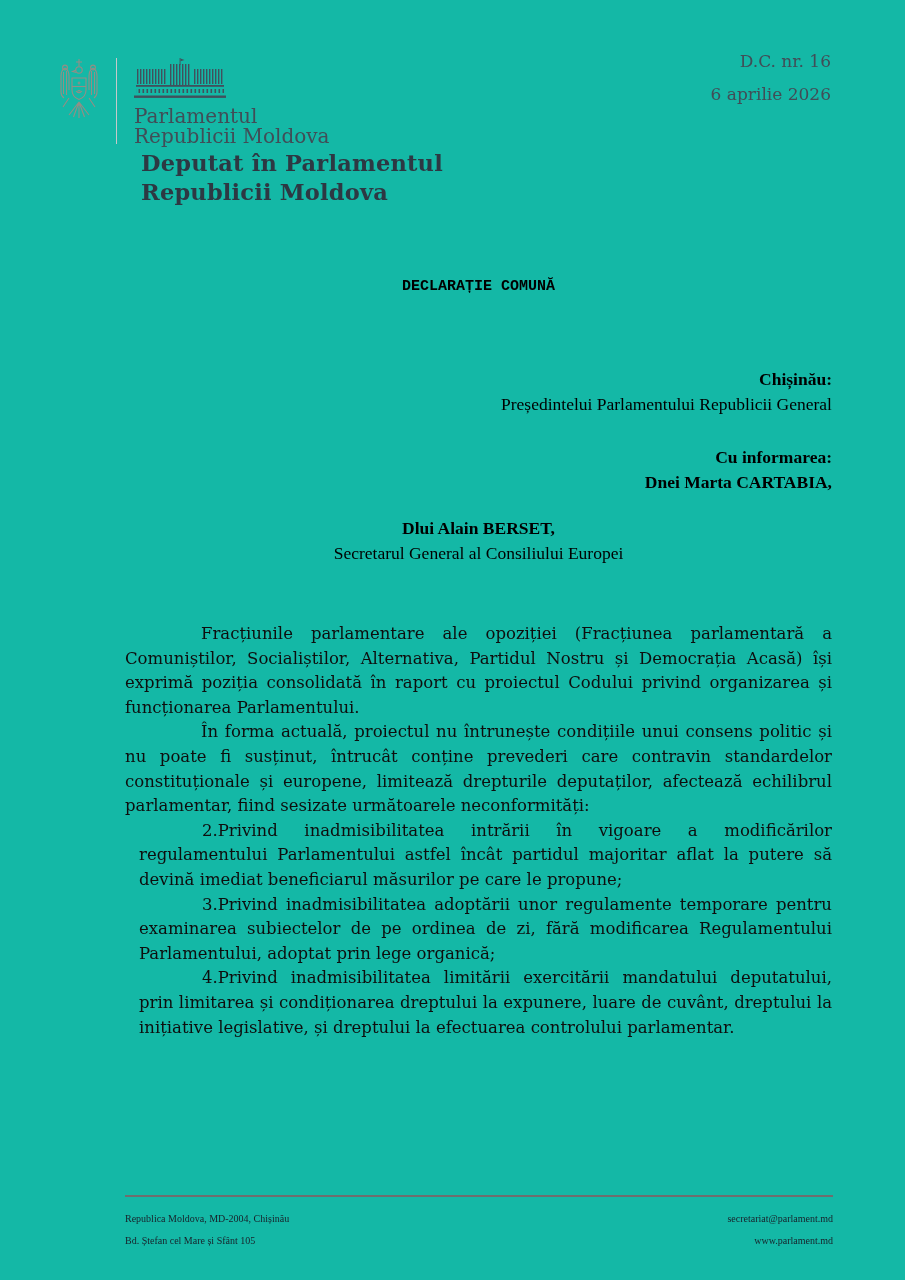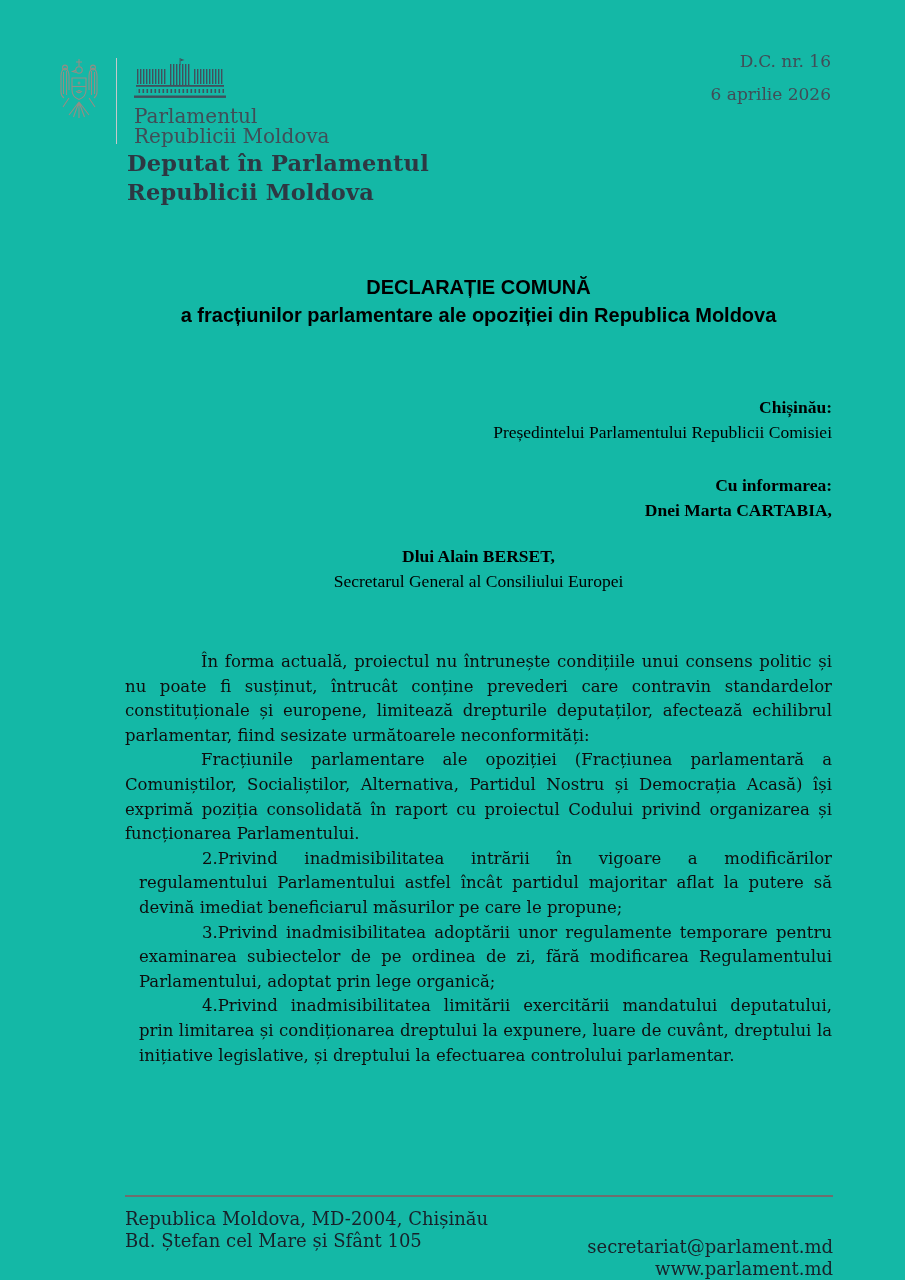--- a/index.html
+++ b/index.html
@@ -24,33 +24,33 @@
   
   .letterhead { position:absolute; top:58px; left:55px; display:flex; align-items:flex-start; }
   .coat-wrap { width:48px; height:66px; }
   .lh-divider { width:1px; height:86px; background:#c6c8ca; margin:0 17px 0 13px; }
   .org-col { display:flex; flex-direction:column; }
   .building-wrap { width:92px; height:46px; margin-bottom:3px; }
   .org-name { font-size:20px; line-height:19.5px; color:#414d57; }
 
   
   .letterhead-title {
-    position:absolute; top:149px; left:127px;
+    position:absolute; top:149px; left:141px;
     font-weight:bold; font-size:22.5px; line-height:29px;
     color:#2d3843; letter-spacing:0.2px;
   }
 
   
   .content { position:absolute; top:0; left:125px; width:707px; }
 
   .title-block {
     margin-top:273px;
     text-align:center;
-    font-family:Liberation Sans, sans-serif;
-    font-weight:bold; font-size:20px; line-height:28px;
+    font-family:Liberation Mono, monospace;
+    font-weight:bold; font-size:15px; line-height:28px;
     color:#000000;
   }
 
   .recipients {
     text-align:right;
     font-family:"Liberation Serif", serif;
     font-size:17.5px; line-height:25px;
     color:#000000;
   }
   .recipient .strong { font-weight:bold; }
@@ -69,24 +69,25 @@
   .body-text p.item { margin-left:14px; text-indent:63px; }
 
   
   .footer-rule {
     position:absolute; top:1195px; left:125px; width:708px;
     border-top:2px solid #6e6e6e;
   }
   .footer {
     position:absolute; top:1208px; left:125px; width:708px;
     display:flex; justify-content:space-between;
-    font-size:18px; line-height:22px;
+    font-size:10px; line-height:22px;
     color:#18212a;
-  }
-  .footer .f-right { text-align:right;margin-top:28px; }
+    font-family:Liberation Serif, serif;
+  }
+  .footer .f-right { text-align:right; }
 </style>
 </head>
 <body>
 
 <div class="page">
 
   <div class="doc-meta">
     <div class="doc-number">D.C. nr. 16</div>
     <div class="doc-date">6 aprilie 2026</div>
   </div>
@@ -156,41 +157,40 @@
 
   <div class="letterhead-title">
     <div>Deputat în Parlamentul</div>
     <div>Republicii Moldova</div>
   </div>
 
   <div class="content">
 
     <div class="title-block">
       <div>DECLARAȚIE COMUNĂ</div>
-      <div>a fracțiunilor parlamentare ale opoziției din Republica Moldova</div>
     </div>
 
     <div class="recipients">
       <div class="recipient recipient-1">
         <div class="strong">Chișinău:</div>
-        <div>Președintelui Parlamentului Republicii Comisiei</div>
+        <div>Președintelui Parlamentului Republicii General</div>
       </div>
       <div class="recipient recipient-2">
         <div class="strong">Cu informarea:</div>
         <div class="strong">Dnei Marta CARTABIA,</div>
       </div>
       <div class="recipient recipient-3">
         <div class="strong">Dlui Alain BERSET,</div>
         <div>Secretarul General al Consiliului Europei</div>
       </div>
     </div>
 
     <div class="body-text">
+      <p class="para">Fracțiunile parlamentare ale opoziției (Fracțiunea parlamentară a Comuniștilor, Socialiștilor, Alternativa, Partidul Nostru și Democrația Acasă) își exprimă poziția consolidată în raport cu proiectul Codului privind organizarea și funcționarea Parlamentului.</p>
       <p class="para">În forma actuală, proiectul nu întrunește condițiile unui consens politic și nu poate fi susținut, întrucât conține prevederi care contravin standardelor constituționale și europene, limitează drepturile deputaților, afectează echilibrul parlamentar, fiind sesizate următoarele neconformități:</p>
-      <p class="para">Fracțiunile parlamentare ale opoziției (Fracțiunea parlamentară a Comuniștilor, Socialiștilor, Alternativa, Partidul Nostru și Democrația Acasă) își exprimă poziția consolidată în raport cu proiectul Codului privind organizarea și funcționarea Parlamentului.</p>
       <p class="item">2.Privind inadmisibilitatea intrării în vigoare a modificărilor regulamentului Parlamentului astfel încât partidul majoritar aflat la putere să devină imediat beneficiarul măsurilor pe care le propune;</p>
       <p class="item">3.Privind inadmisibilitatea adoptării unor regulamente temporare pentru examinarea subiectelor de pe ordinea de zi, fără modificarea Regulamentului Parlamentului, adoptat prin lege organică;</p>
       <p class="item">4.Privind inadmisibilitatea limitării exercitării mandatului deputatului, prin limitarea și condiționarea dreptului la expunere, luare de cuvânt, dreptului la inițiative legislative, și dreptului la efectuarea controlului parlamentar.</p>
     </div>
   </div>
 
   <div class="footer-rule"></div>
   <div class="footer">
     <div class="f-left">
       <div>Republica Moldova, MD-2004, Chișinău</div>

